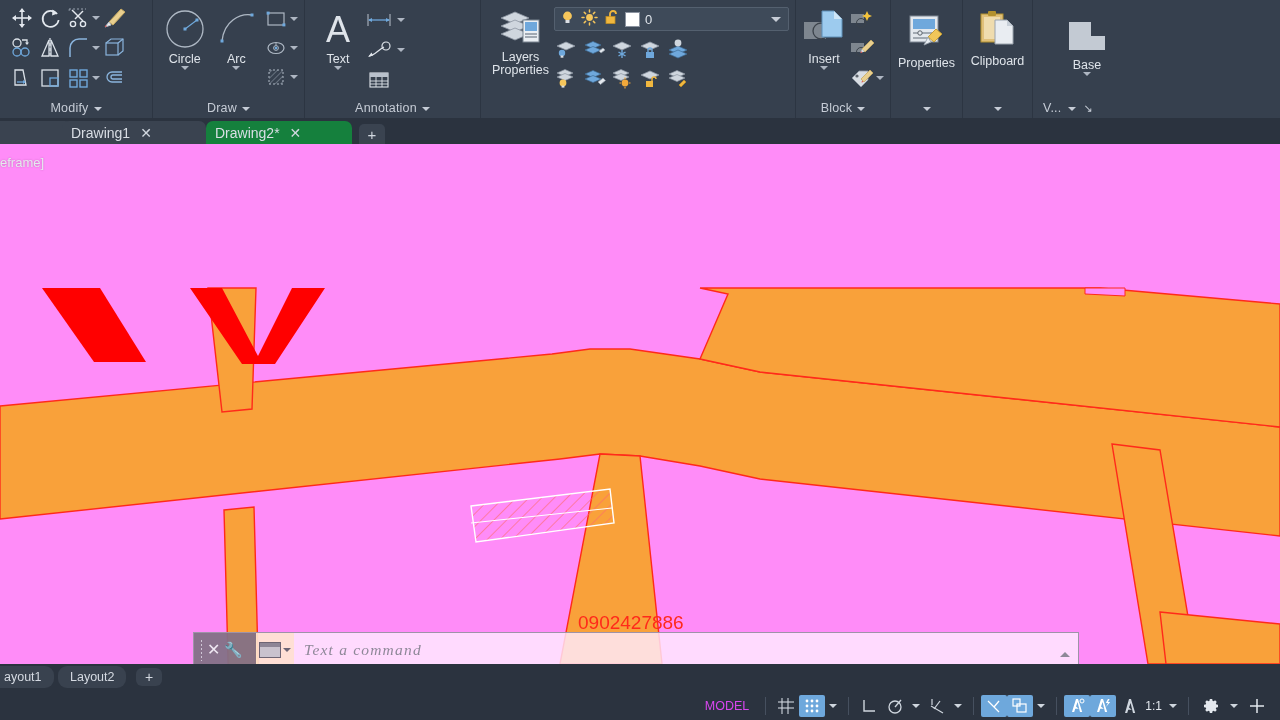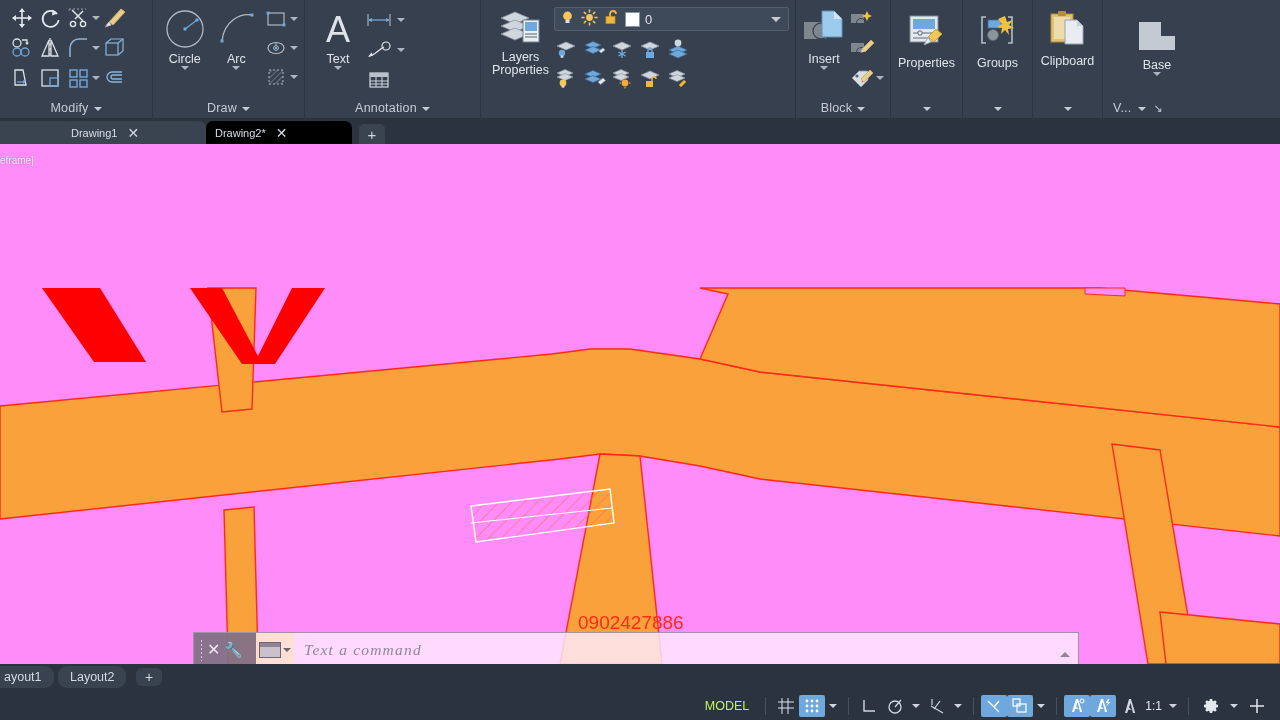--- a/index.html
+++ b/index.html
@@ -74,43 +74,43 @@
   
   .tabbar {
     position: absolute; left: 0; top: 118px; width: 1280px; height: 26px;
     background: #2b333f;
   }
   .filetab {
     position: absolute; top: 3px; height: 23px;
     background: #3a4350; border-radius: 7px 7px 0 0;
     display: flex; align-items: center; padding: 0 9px; gap: 10px;
   }
-  .filetab.active { background: #000000; }
-  .filetab .t { font-size: 11px; color: #d9dee5; white-space: nowrap; }
+  .filetab.active { background: #15803d; }
+  .filetab .t { font-size: 14px; color: #d9dee5; white-space: nowrap; }
   .xclose { font-size: 14px; color: #d2d8e0; line-height: 1; }
   .plustab {
     position: absolute; top: 6px; height: 20px; width: 26px;
     background: #3a4350; border-radius: 5px 5px 0 0;
     display: flex; align-items: center; justify-content: center;
     font-size: 15px; color: #d2d8e0;
   }
   .tabstub {
     position: absolute; top: 3px; left: -12px; width: 85px; height: 23px;
     background: #3a4350; border-radius: 0 8px 0 0;
   }
 
   
   .canvas {
     position: absolute; left: 0; top: 144px; width: 1280px; height: 520px;
     background: #FF8CF8; overflow: hidden;
   }
   .canvas svg { display: block; }
   .vplabel {
     position: absolute; left: 0px; top: 11px;
-    font-size: 10px; color: #e6e9ee; white-space: nowrap;
+    font-size: 13px; color: #e6e9ee; white-space: nowrap;
     text-shadow: 0 0 2px rgba(0,0,0,.25);
   }
 
   
   .crosshair { position: absolute; pointer-events: none; }
 
   
   .cmdline {
     position: absolute; left: 193px; top: 632px; width: 886px; height: 35px;
     display: flex; align-items: stretch;
@@ -170,21 +170,21 @@
 
   
   .status {
     position: absolute; left: 0; top: 692px; width: 1280px; height: 28px;
     background: #2b333f; display: flex; align-items: center;
     justify-content: flex-end; padding-right: 8px; gap: 0;
   }
   .sgroup { display: flex; align-items: center; }
   .sep { width: 1px; height: 18px; background: #46505f; margin: 0 7px; }
   .model-btn {
-    padding: 2px 9px; font-size: 12.5px; color: #bef264;
+    padding: 2px 9px; font-size: 12.5px; color: #d946ef;
     border-radius: 2px;
   }
   .sicon {
     width: 26px; height: 22px; display: flex; align-items: center; justify-content: center;
     border-radius: 2px;
   }
   .sicon.on { background: #6ea8dc; }
   .sicon.wide { width: 30px; }
   .scaret {
     width: 16px; height: 22px; display: flex; align-items: center; justify-content: center;
@@ -654,39 +654,20 @@
               </svg>
           </div>
           <div class="lbl">Properties</div>
         </div>
       </div>
       <div class="panel-title">
           <span class="caret-sm"></span>
         </div>
     </div>
 
-    <div class="panel" style="width:70px">
-      <div class="panel-body" style="justify-content:center;padding-top:8px">
-        <div class="bigbtn" style="width:66px">
-          <div class="glyph">
-            <svg width="44" height="40" viewBox="0 0 44 40">
-              <path d="M10 4h-4v26h4" fill="none" stroke="#b5bdc7" stroke-width="1.6"></path>
-              <path d="M32 4h4v26h-4" fill="none" stroke="#b5bdc7" stroke-width="1.6"></path>
-              <rect x="12" y="7" width="13" height="8" fill="#6fa8dc" stroke="#3f6d96" stroke-width=".8"></rect>
-              <circle cx="17" cy="22" r="5.5" fill="#8b939d" stroke="#5c636c" stroke-width=".8"></circle>
-              <path d="M29 3l2 6 6-2-4 5 5 3-6 1 1 6-4-5-4 4 1-6-5-1 5-3-4-5z" fill="#f2c23c"></path>
-              </svg>
-          </div>
-          <div class="lbl">Groups</div>
-        </div>
-      </div>
-      <div class="panel-title">
-          <span class="caret-sm"></span>
-        </div>
-    </div>
 
 
     <div class="panel" style="width:70px">
       <div class="panel-body" style="justify-content:center;padding-top:6px">
         <div class="bigbtn" style="width:68px">
           <div class="glyph">
             <svg width="46" height="42" viewBox="0 0 46 42">
               <rect x="6" y="4" width="22" height="28" fill="#e0c07a" stroke="#b3912f" stroke-width="1"></rect>
               <rect x="9" y="7" width="16" height="22" fill="#efdcae"></rect>
               <rect x="13" y="1" width="8" height="5" rx="1" fill="#b3912f"></rect>

